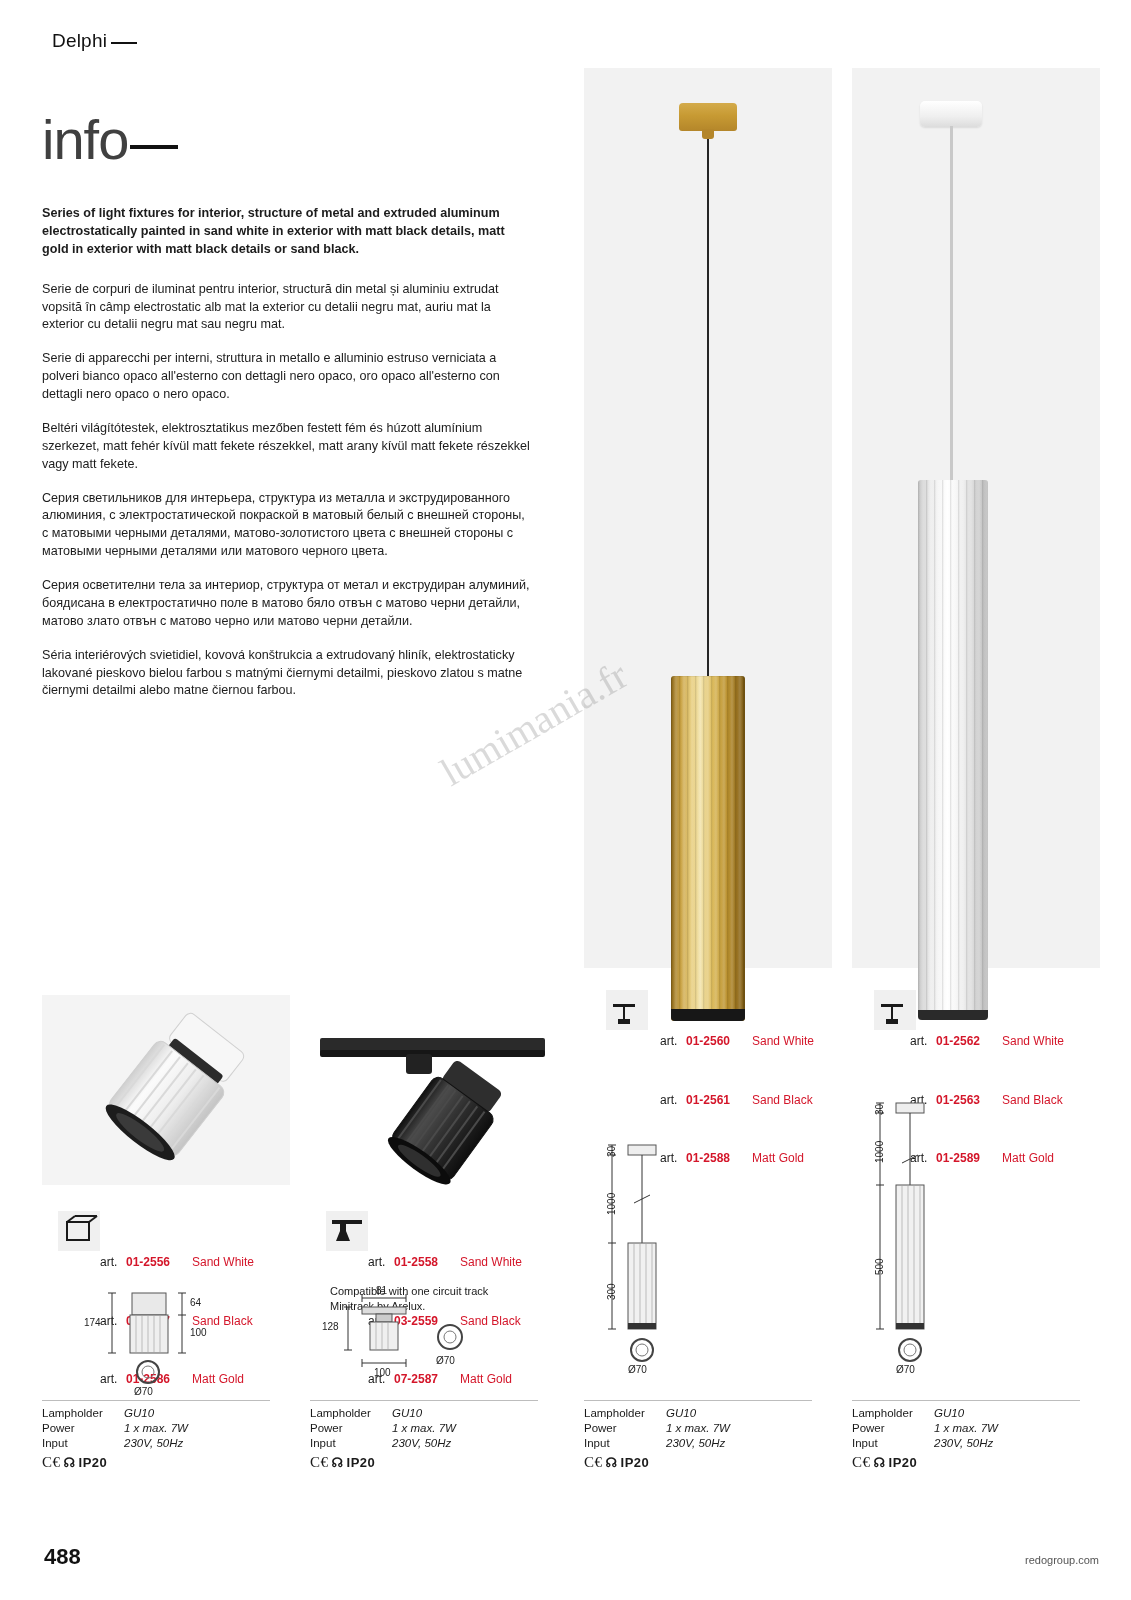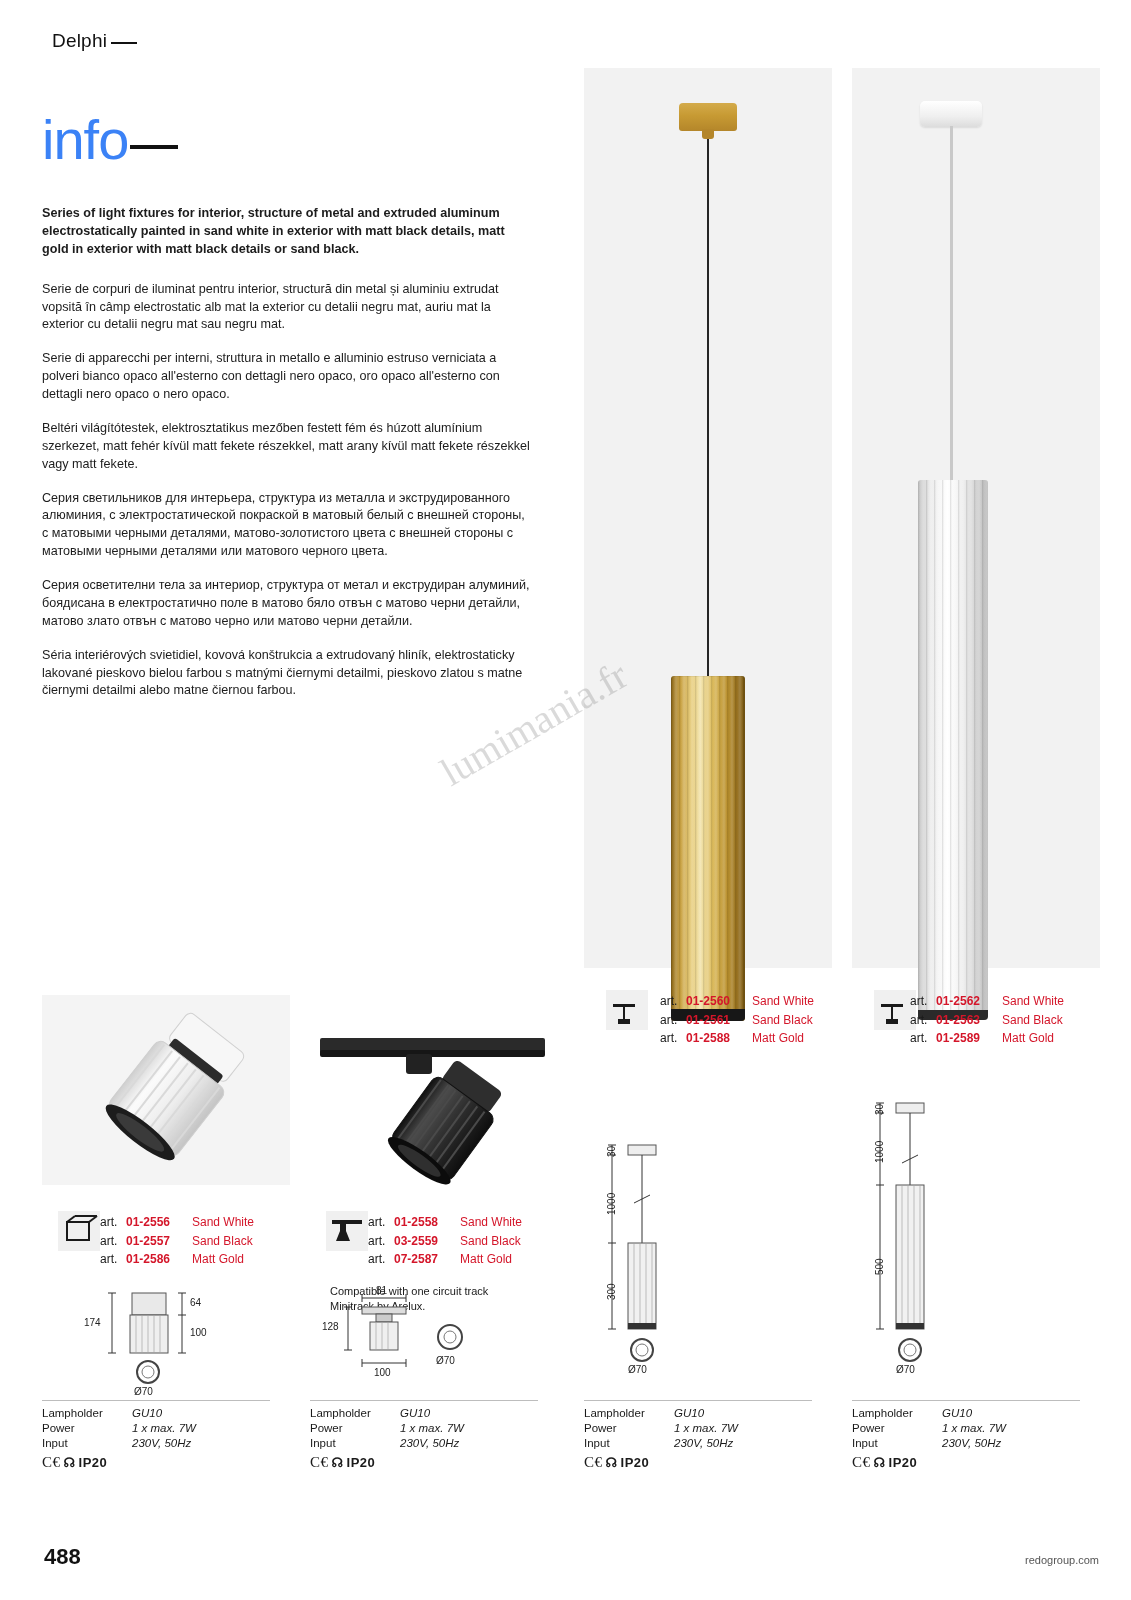--- a/index.html
+++ b/index.html
@@ -37,21 +37,21 @@
     vertical-align: 3px;
   }
 
   .info-title {
     position: absolute;
     left: 42px;
     top: 112px;
     font-size: 56px;
     font-weight: 300;
     letter-spacing: -1px;
-    color: #3b82f6;
+    color: #404040;
     line-height: 1;
   }
   .info-title .underscore {
     display: inline-block;
     width: 48px;
     border-bottom: 4px solid #111;
     vertical-align: 10px;
     margin-left: 2px;
   }
 
@@ -142,21 +142,21 @@
   }
   .tube-white .rim { background:#2a2a2a; height:10px; }
 
   
   .artblock {
     position: absolute;
     font-size: 12px;
     line-height: 1.55;
   }
   .artblock .row { white-space: nowrap; }
-  .artblock .lbl { color: #1a1a1a; display:inline-block; width: 26px; }
+  .artblock .lbl { color: #1a1a1a; display:inline-block; width: 26px; margin-top: 40px; }
   .artblock .code { color: #d4162a; font-weight: 700; display:inline-block; min-width: 66px; }
   .artblock .name { color: #d4162a; }
   .artblock .note {
     font-size: 11px; color:#1a1a1a; line-height:1.35; margin-top: 16px;
   }
 
   .mount-icon {
     position:absolute;
     width: 42px; height: 40px;
     background: #f0f0f0;
@@ -175,21 +175,21 @@
   
   .spec {
     position: absolute;
     width: 228px;
     font-size: 11.5px;
     color: #1a1a1a;
     border-top: 1px solid #bdbdbd;
     padding-top: 6px;
   }
   .spec .line { display: flex; margin-bottom: 3px; }
-  .spec .k { width: 90px; }
+  .spec .k { width: 82px; }
   .spec .v { flex: 1; font-style: italic; }
   .spec .marks {
     margin-top: 5px;
     font-size: 13px;
     font-weight: 700;
     letter-spacing: .5px;
     display:flex; align-items:center; gap:3px;
   }
   .spec .marks .ce { font-family: "Liberation Serif", serif; font-weight:400; font-size:15px; }
 

